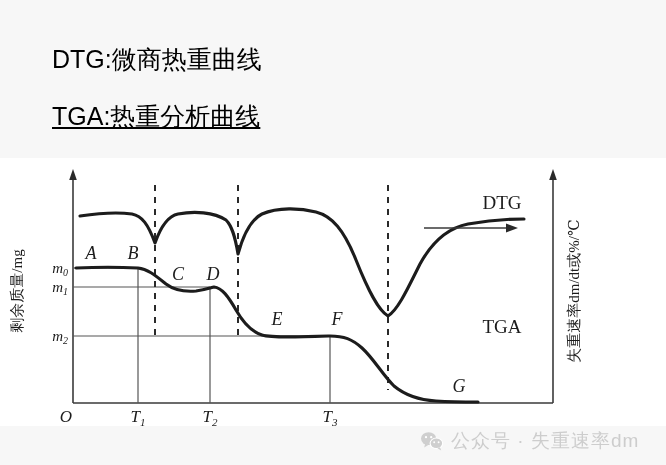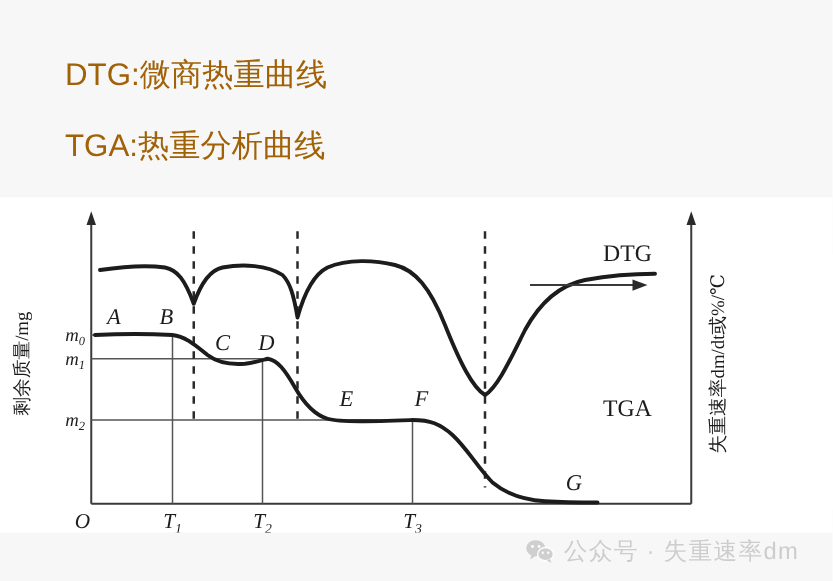--- a/index.html
+++ b/index.html
@@ -11,26 +11,26 @@
     overflow:hidden;
   }
   #root{position:absolute;inset:0;}
 
   
   .heading{
     position:absolute;
     left:52px;
     font-family:"Liberation Sans","DejaVu Sans",sans-serif;
     font-size:25px;
-    color:#a16207;
+    color:#000000;
     letter-spacing:0px;
     white-space:nowrap;
   }
   #line-dtg{top:43px;}
-  #line-tga{top:100px;}
+  #line-tga{top:100px;text-decoration:underline;}
 
   
   #chart-panel{
     position:absolute;
     left:0;top:158px;
     width:666px;height:268px;
     background:#ffffff;
   }
   #chart-svg{display:block;}
 

